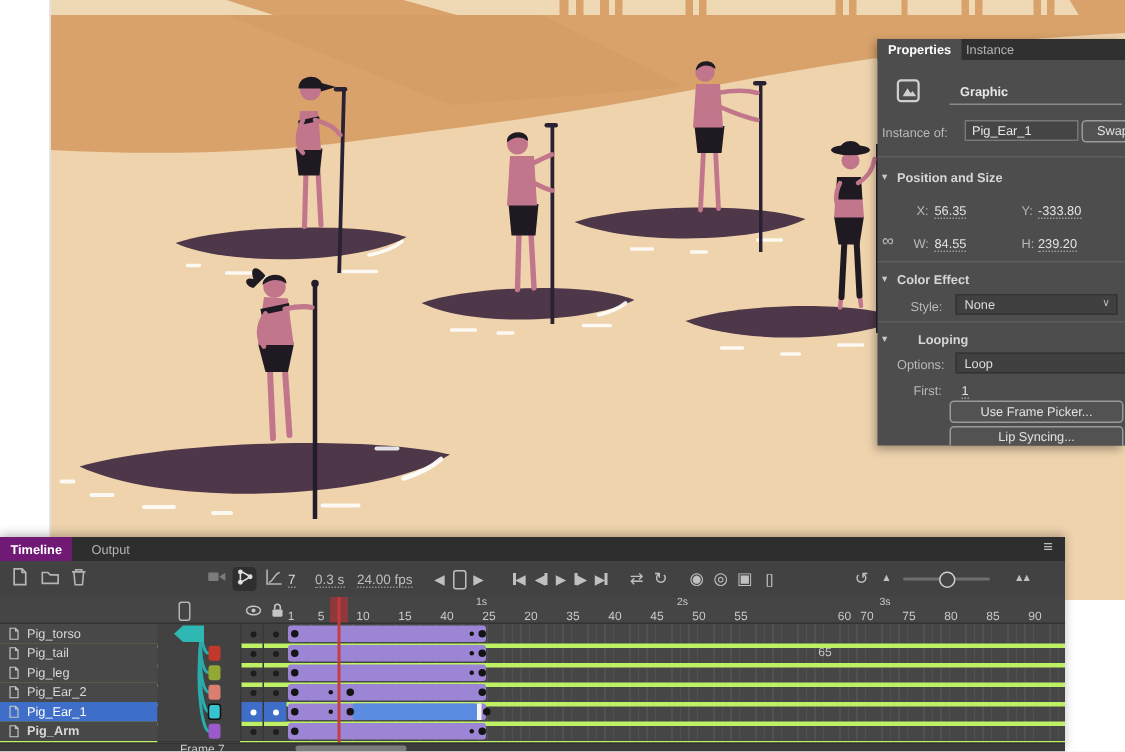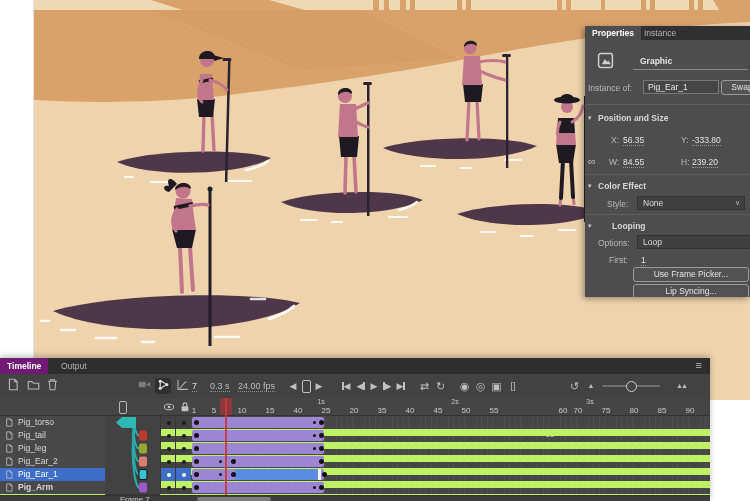--- a/index.html
+++ b/index.html
@@ -37,21 +37,21 @@
   .tic svg{width:13px;height:13px;}
   .glyph{position:absolute;top:4px;color:#c0c0c0;font-size:11px;line-height:16px;text-align:center;}
   .tnum{position:absolute;top:7px;color:#ddd;border-bottom:1px dotted #8f8f8f;font-size:9px;line-height:10px;}
   .bar{display:inline-block;width:2px;height:8px;background:currentColor;vertical-align:-1px;}
 
   
   #tlhead{position:absolute;left:0;top:40px;width:710px;height:17px;background:#454545;border-bottom:1px solid #333;}
   #frames-bg{position:absolute;left:190px;top:40px;width:520px;height:97px;background:#464646;
      background-image:repeating-linear-gradient(90deg,rgba(255,255,255,.055) 0 1px,transparent 1px 5.6px),
                       repeating-linear-gradient(90deg,rgba(0,0,0,.16) 0 1px,transparent 1px 28px);}
-  .lrow{position:absolute;left:0;width:710px;height:13px;border-bottom:7px solid #bef264;}
+  .lrow{position:absolute;left:0;width:710px;height:13px;border-bottom:3px solid #bef264;}
   .namecell{position:absolute;left:0;top:0;width:105px;height:13px;background:#484848;color:#d8d8d8;line-height:13px;}
   .lrow.sel .namecell{background:#3e6ec8;color:#fff;}
   .layer-ic{position:absolute;left:5px;top:2px;width:9px;height:9px;color:#c6c6c6;}
   .layer-ic svg{width:9px;height:9px;}
   .lname{position:absolute;left:18px;top:0;font-size:8.5px;}
   .wirecell{position:absolute;left:105px;top:0;width:55px;height:13px;background:#424242;border-bottom:1px solid #383838;}
   .eyecell,.lockcell{position:absolute;top:0;width:15px;height:13px;border-left:1px solid #383838;}
   .eyecell{left:160px;} .lockcell{left:175px;}
   .dot{position:absolute;left:50%;top:50%;width:4px;height:4px;margin:-2px 0 0 -2px;border-radius:50%;background:#1d1d1d;}
   .lrow.sel .eyecell,.lrow.sel .lockcell{background:#3e6ec8;}

